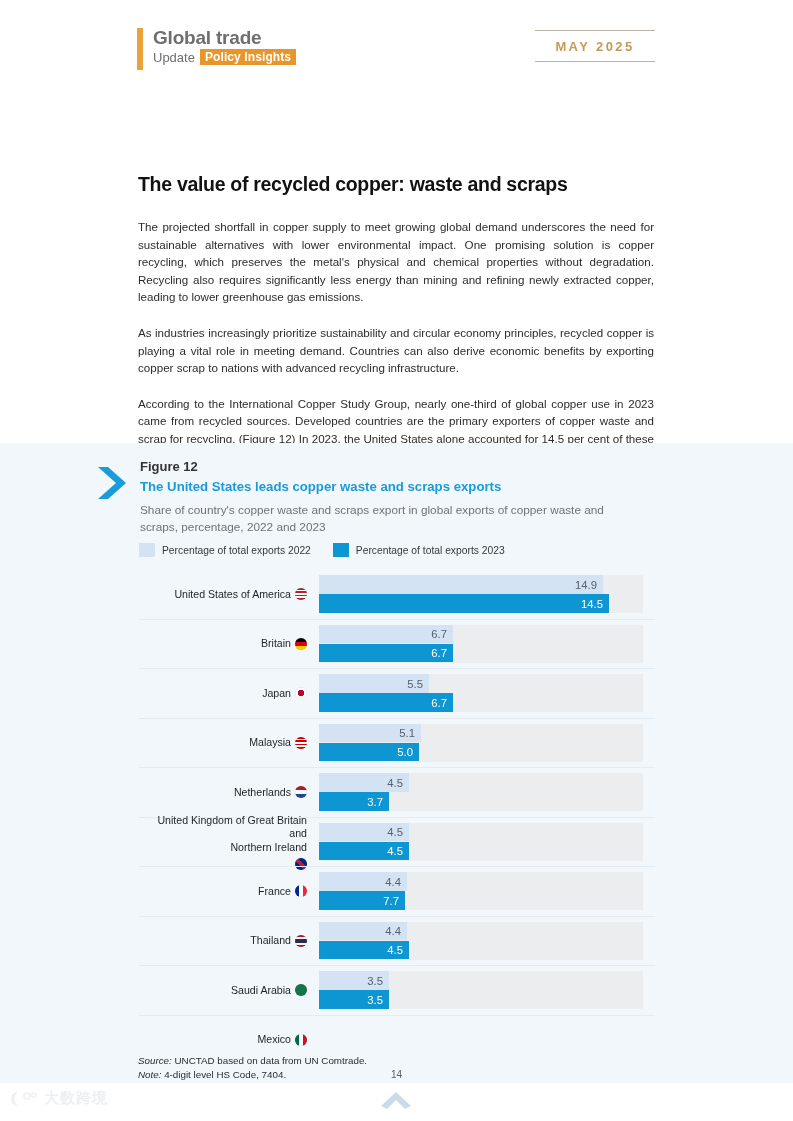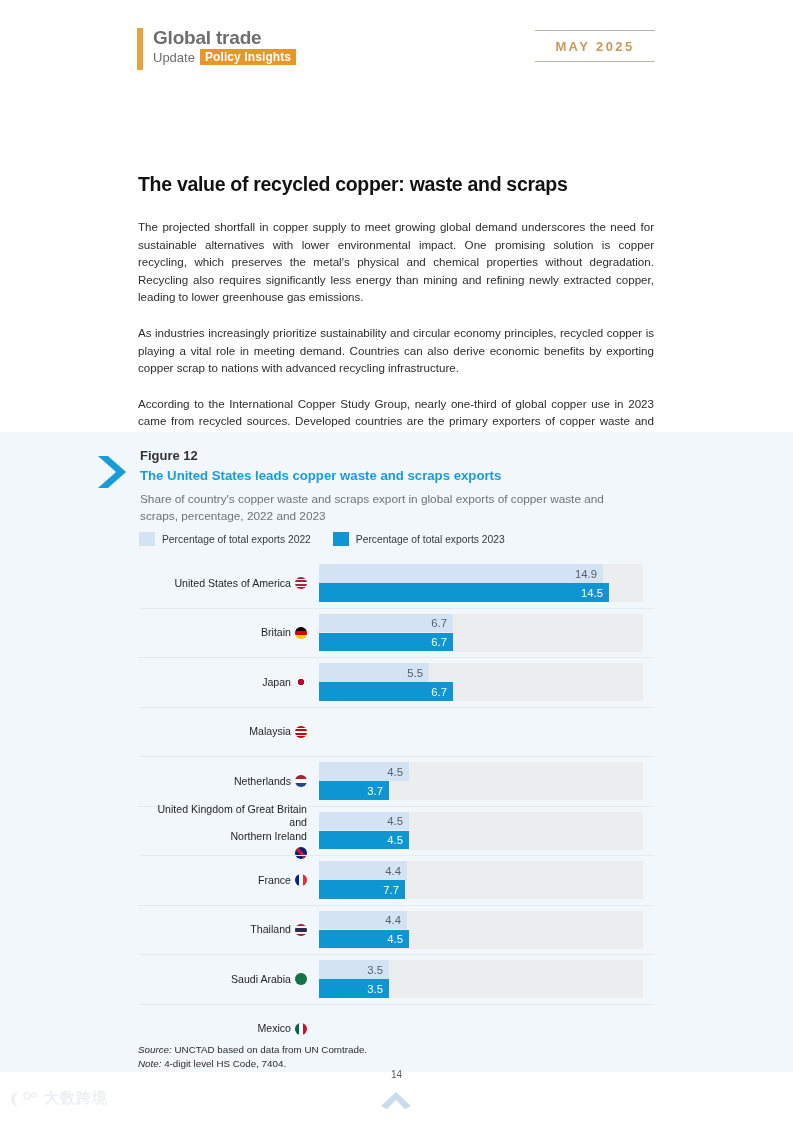--- a/index.html
+++ b/index.html
@@ -41,21 +41,21 @@
     letter-spacing:-0.3px; margin:0 0 22px 0;
   }
   .para {
     font-size:11.6px; line-height:17.6px; color:#2c2c2c;
     text-align:justify; margin:0 0 18px 0;
   }
   .para:last-child { margin-bottom:0; }
 
   
   .figure-panel {
-    position:absolute; left:0; top:432px; width:793px; height:640px;
+    position:absolute; left:0; top:443px; width:793px; height:640px;
     background:#f1f7fb;
   }
   .fig-chevron {
     position:absolute; left:95px; top:22px; width:32px; height:36px;
   }
   .fig-head { position:absolute; left:140px; top:16px; width:540px; }
   .fig-number { font-size:13px; font-weight:bold; color:#333333; margin-bottom:5px; }
   .fig-title {
     font-size:13.2px; font-weight:bold; color:#1a9cd8; margin-bottom:8px;
   }
@@ -219,20 +219,29 @@
           <div class="bar y2023" style="width: 134px;">
             <span class="bar-value">6.7</span>
           </div>
         </div>
       </div>
       <div class="row">
         <div class="row-label">
           <span><span class="lbl-text">Malaysia</span></span>
           <span class="flag" style="background: repeating-linear-gradient(rgb(204, 0, 1) 0px, rgb(204, 0, 1) 1.7px, rgb(255, 255, 255) 1.7px, rgb(255, 255, 255) 3.4px);"></span>
         </div>
+        <div class="bars">
+          <div class="track"></div>
+          <div class="bar y2022" style="width: 102px;">
+            <span class="bar-value">5.1</span>
+          </div>
+          <div class="bar y2023" style="width: 100px;">
+            <span class="bar-value">5.0</span>
+          </div>
+        </div>
       </div>
       <div class="row">
         <div class="row-label">
           <span><span class="lbl-text">Netherlands</span></span>
           <span class="flag" style="background: linear-gradient(rgb(174, 28, 40) 0px, rgb(174, 28, 40) 33%, rgb(255, 255, 255) 33%, rgb(255, 255, 255) 66%, rgb(33, 70, 139) 66%, rgb(33, 70, 139) 100%);"></span>
         </div>
         <div class="bars">
           <div class="track"></div>
           <div class="bar y2022" style="width: 90px;">
             <span class="bar-value">4.5</span>

